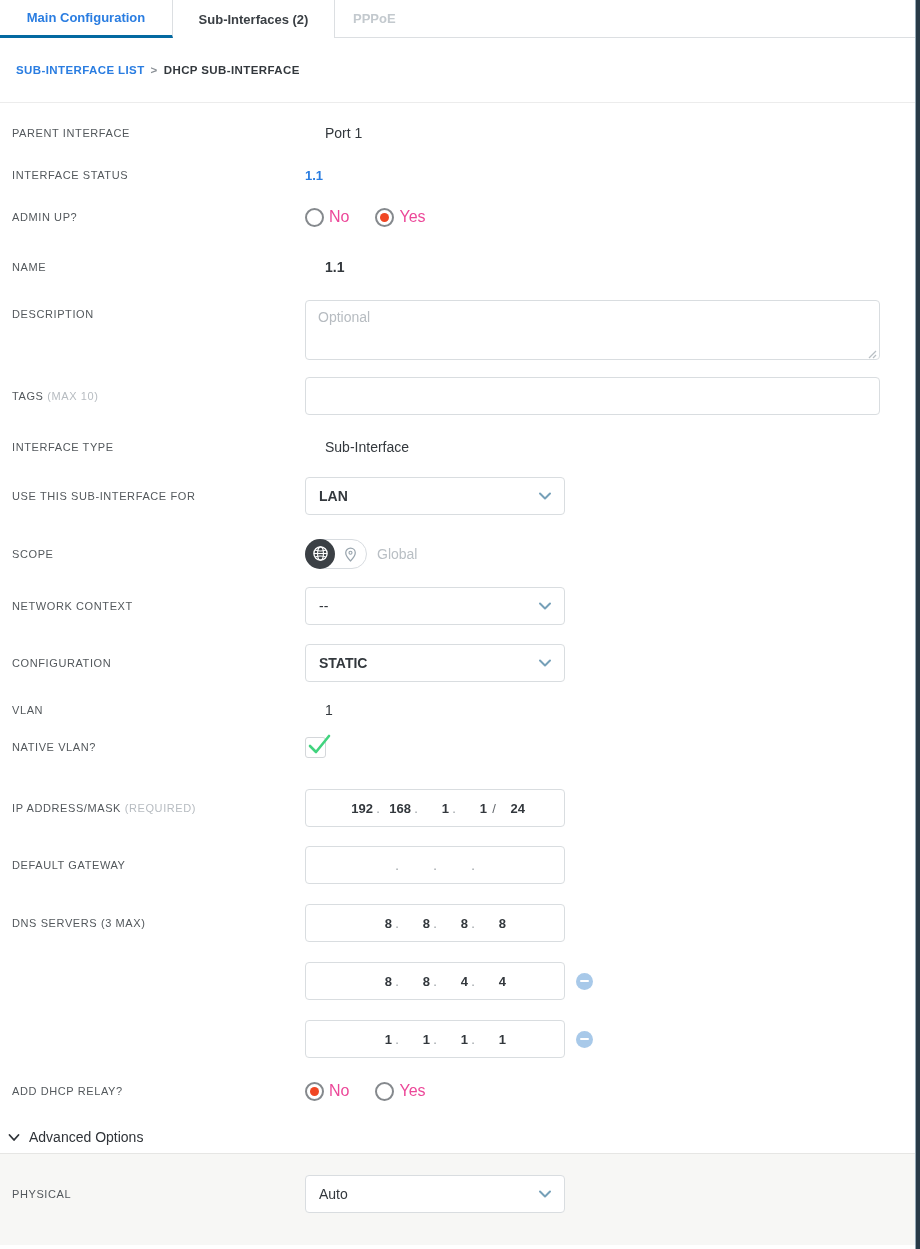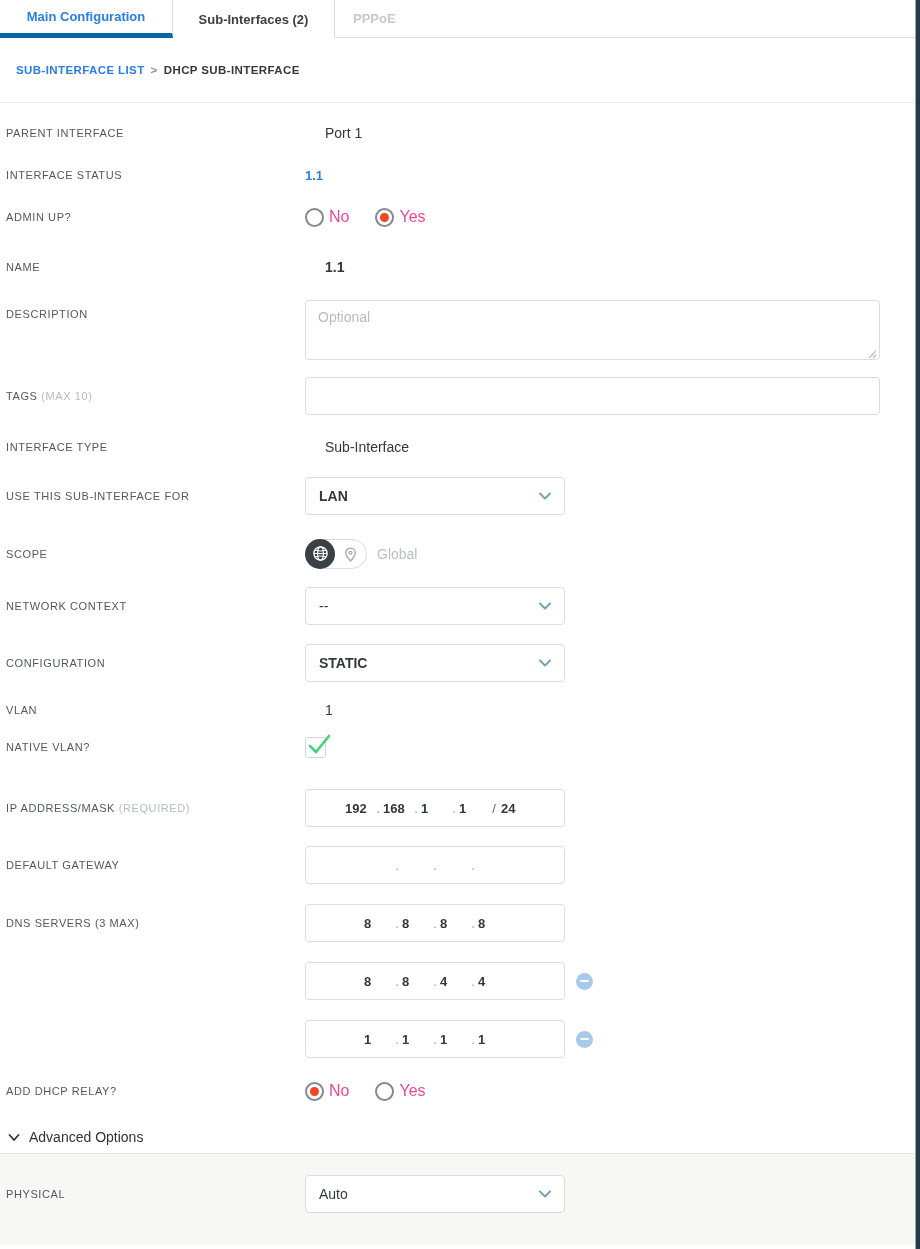--- a/index.html
+++ b/index.html
@@ -8,39 +8,39 @@
 
   
   .edge-strip { position:absolute; top:0; right:0; width:5px; height:1249px;
     background:#283a47; border-left:1px solid #95a9b6; z-index:50; }
 
   
   .tabbar { display:flex; height:38px; align-items:stretch; }
   .tab { display:flex; align-items:center; justify-content:center;
     font-size:13px; font-weight:bold; cursor:pointer; }
   .tab-link { width:173px; color:#2a7de1; border-right:1px solid #dcdfe2;
-    border-bottom:5px solid #0369a1; }
+    border-bottom:3px solid #0369a1; }
   .tab-active { width:162px; color:#3a3f44; border-right:1px solid #dcdfe2; }
   .tab-disabled { width:96px; color:#c3c9ce; border-bottom:1px solid #dcdfe2;
     justify-content:flex-start; padding-left:18px; cursor:default; }
   .tab-filler { flex:1; border-bottom:1px solid #dcdfe2; }
 
   
   .breadcrumb { height:65px; display:flex; align-items:center; padding:0 16px;
     border-bottom:1px solid #ececec; font-size:11.5px; font-weight:bold;
     letter-spacing:.4px; }
   .crumb-link { color:#2a7de1; cursor:pointer; }
   .crumb-sep { color:#8a9096; margin:0 6px; }
   .crumb-current { color:#33383d; }
 
   
   .form { padding-top:20px; }
   .row { display:flex; align-items:center; }
   .row-top { align-items:flex-start; }
-  .lbl { width:305px; padding-left:6px; flex:none;
+  .lbl { width:305px; padding-left:12px; flex:none;
     font-size:11px; font-weight:500; letter-spacing:.6px; color:#53585c;
     text-transform:uppercase; }
   .lbl .hint { color:#b7bcc1; }
   .ctl { flex:1; display:flex; align-items:center; }
   .val { font-size:14px; color:#33383d;margin-left:20px; }
   .val-strong { font-weight:600; }
   .val-link { color:#2a7de1; font-weight:600; font-size:13px; cursor:pointer; }
 
   
   .r1{height:20px;margin-bottom:22px}.r2{height:20px;margin-bottom:20px}
@@ -90,21 +90,21 @@
   .scope-label { margin-left:10px; font-size:14px; color:#b9bfc4; }
 
   
   .checkbox { width:21px; height:21px; border:1px solid #d4d7da; border-radius:3px;
     background:#fff; position:relative; cursor:pointer; flex:none; }
   .checkbox svg { position:absolute; left:2px; top:-5px; overflow:visible; }
 
   
   .ipbox { width:260px; height:38px; border:1px solid #d9dde0; border-radius:4px;
     background:#fff; display:flex; align-items:center; justify-content:center; }
-  .oct { display:inline-block; width:28px; text-align:left; font-size:13px;
+  .oct { display:inline-block; width:28px; text-align:right; font-size:13px;
     font-weight:600; color:#33383d; }
   .ipsep { display:inline-block; width:10px; text-align:center; color:#9aa0a5;
     font-size:13px; }
   .ipsep::before { content:"."; }
   .ipslash { display:inline-block; width:14px; text-align:center; color:#63686d;
     font-size:13px; }
   .ipslash::before { content:"/"; }
   .oct-mask { width:24px; }
 
   

